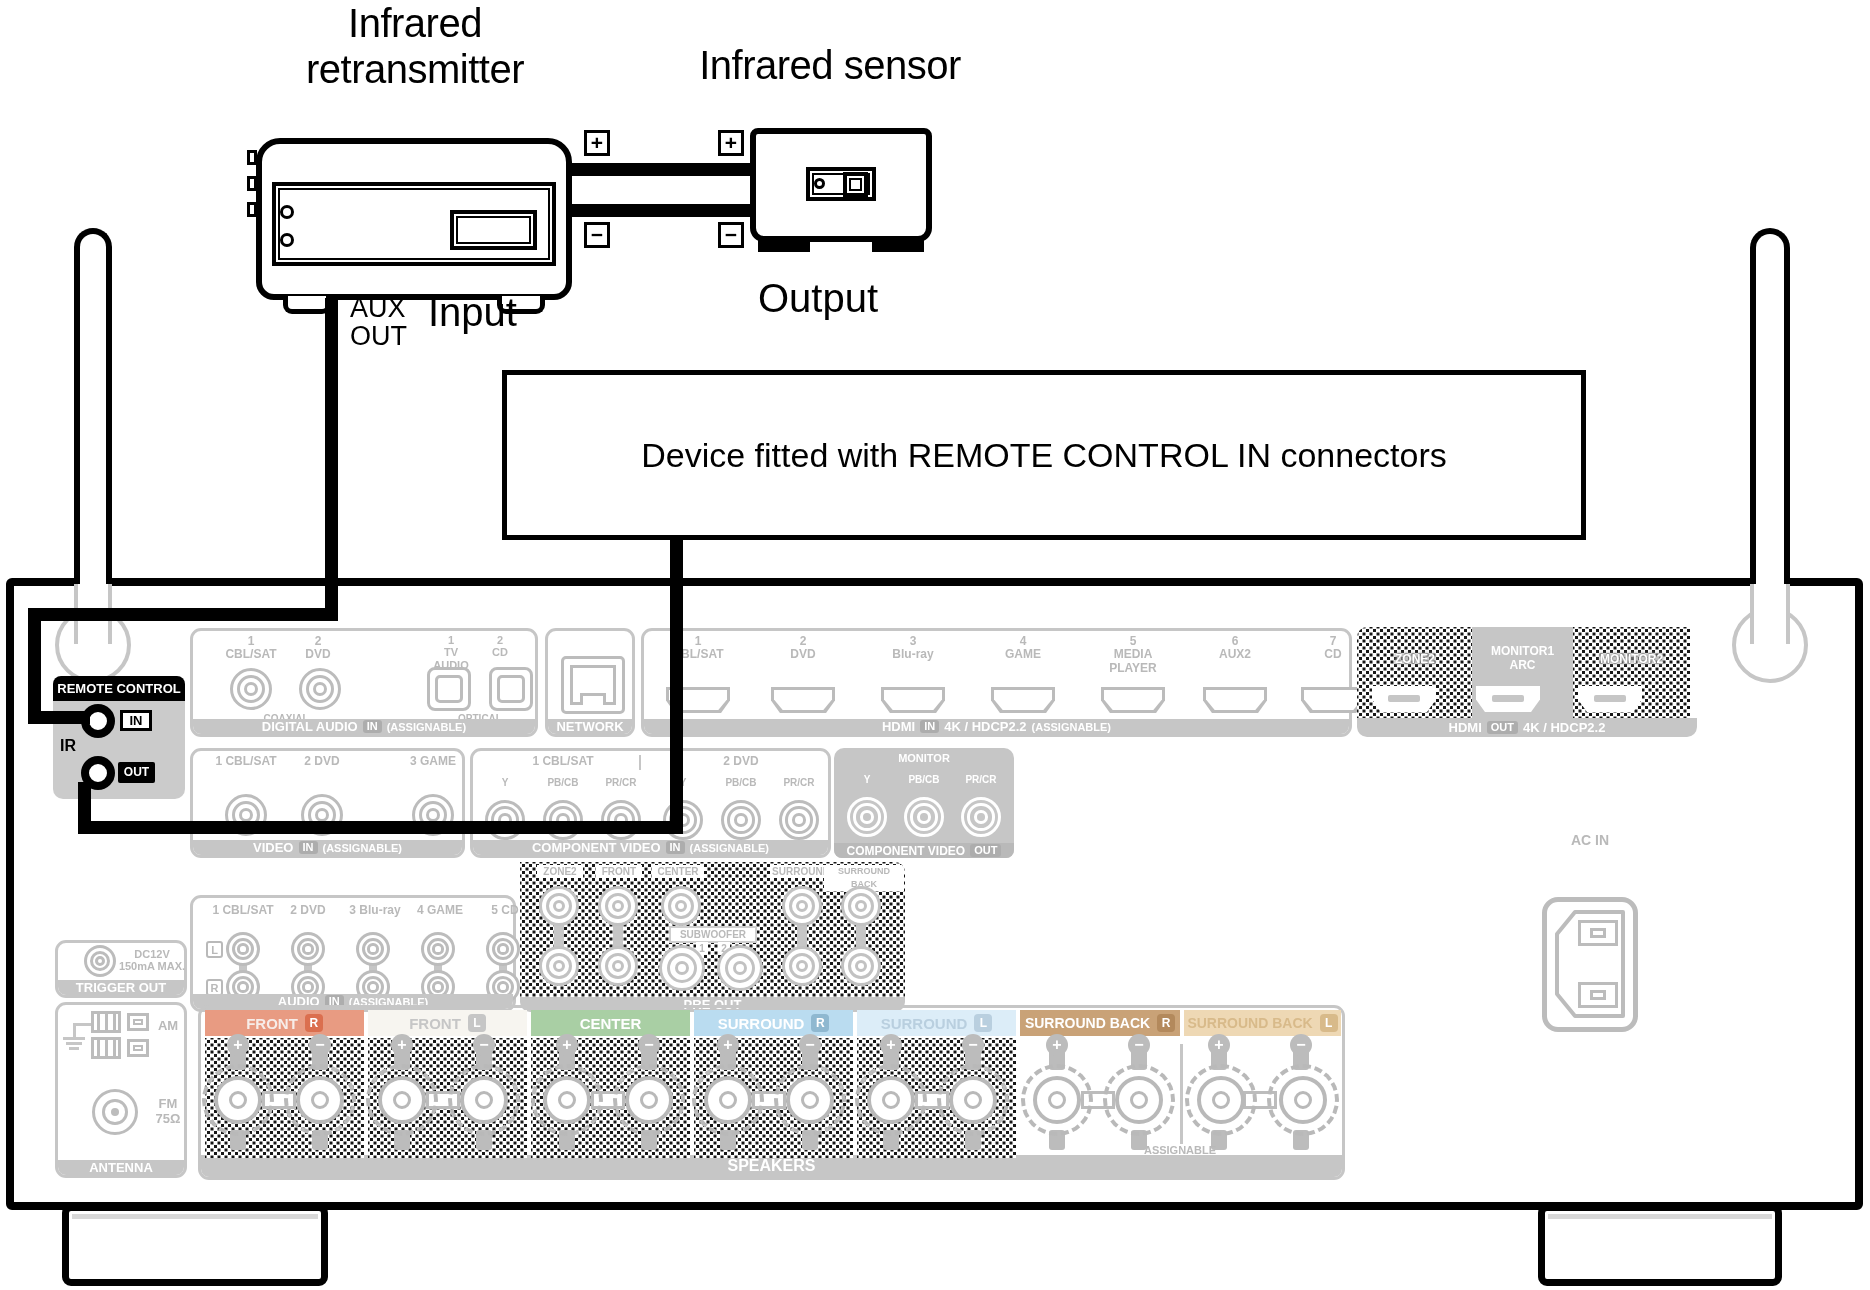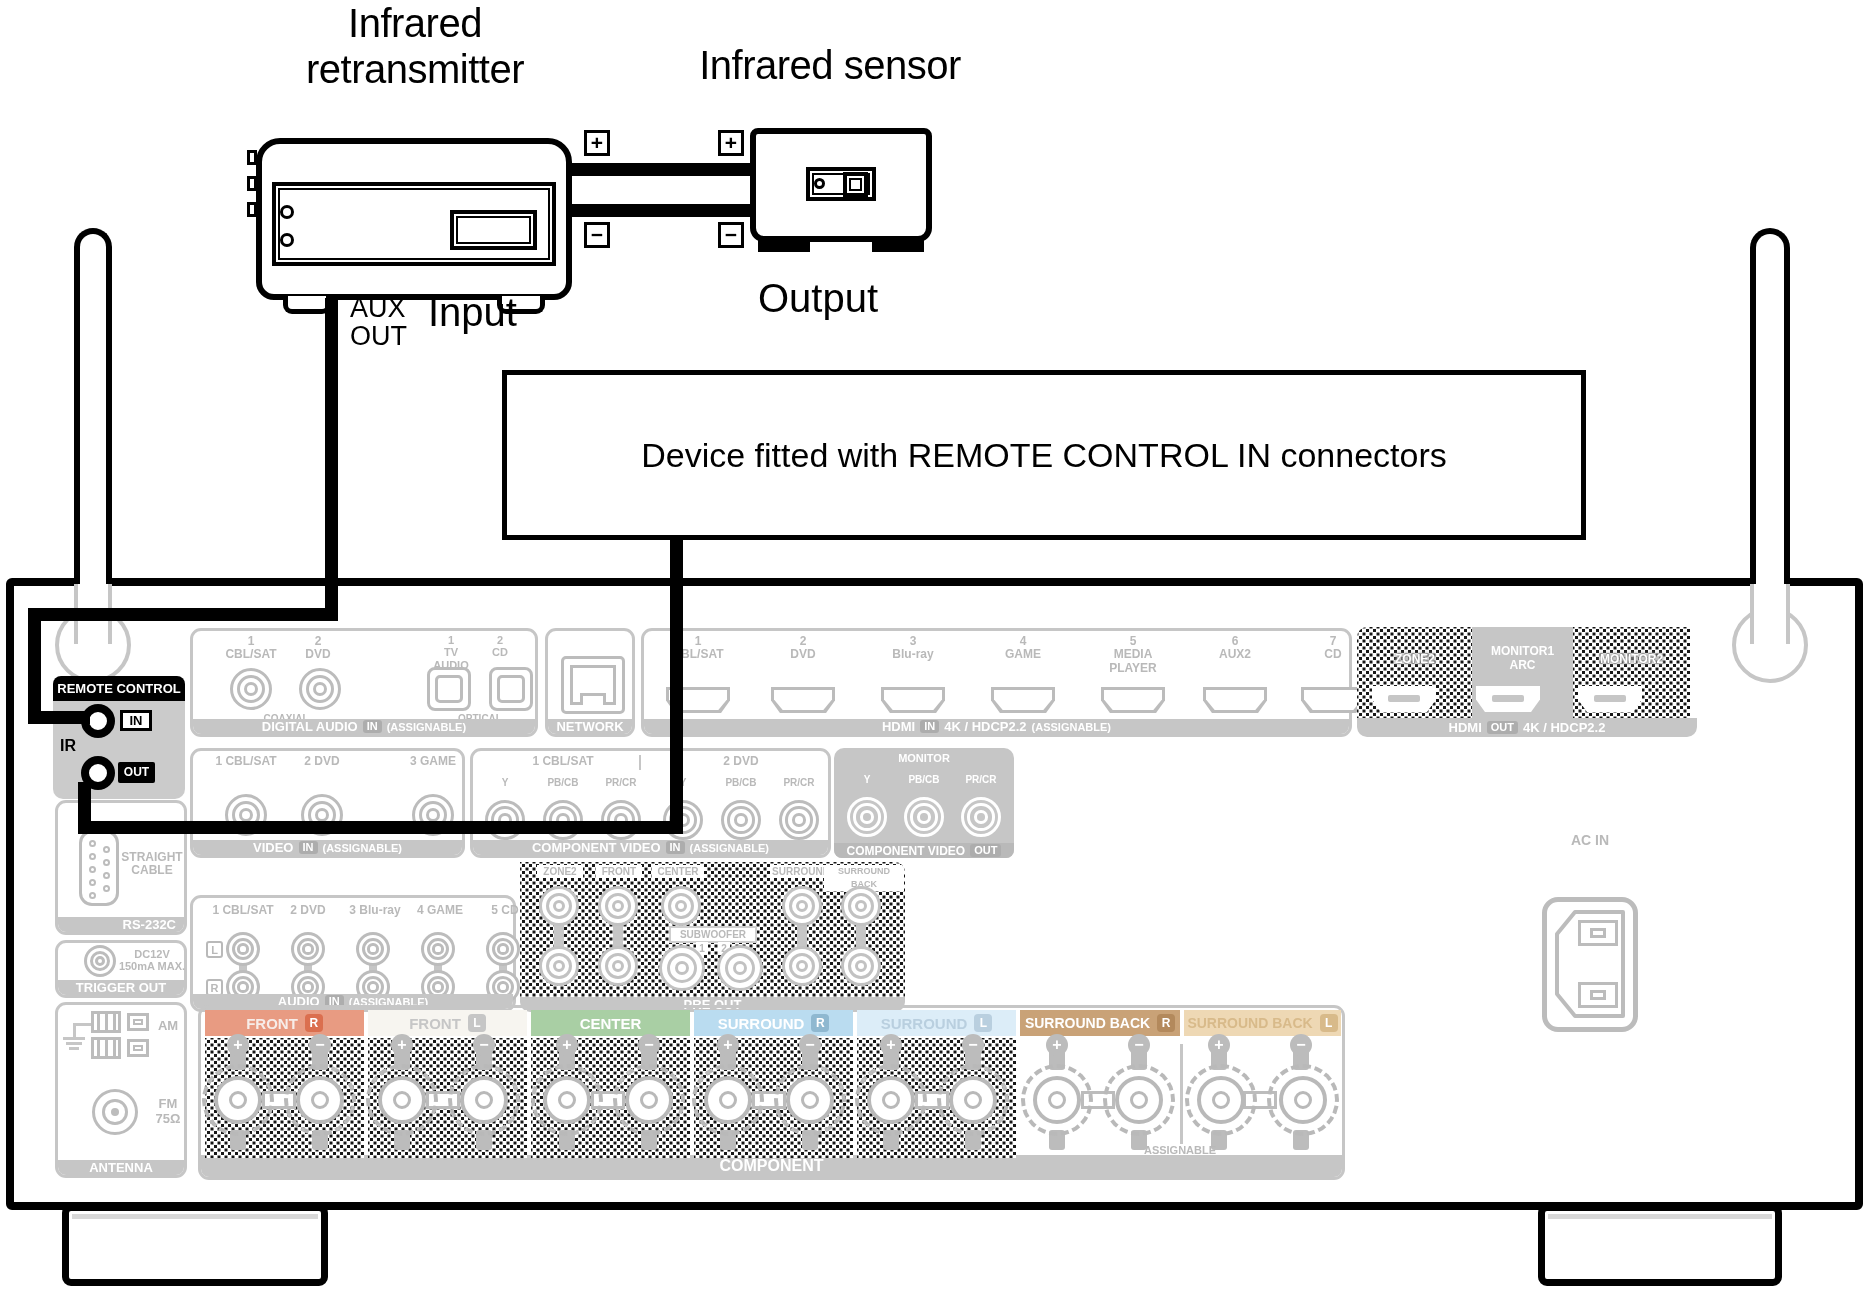--- a/index.html
+++ b/index.html
@@ -129,38 +129,20 @@
   <div class="abs" style="left:1750px;top:228px;width:40px;height:356px;border:6px solid #000;border-bottom:none;border-radius:20px 20px 0 0;background:#fff;box-sizing:border-box;"></div>
 
   <div class="abs" style="left:53px;top:676px;width:132px;height:25px;background:#000;border-radius:8px 8px 0 0;color:#fff;font-size:13px;font-weight:bold;text-align:center;line-height:25px;">REMOTE CONTROL</div>
   <div class="abs" style="left:53px;top:701px;width:132px;height:98px;background:#cbcbcb;border-radius:0 0 10px 10px;"></div>
   <div class="abs" style="left:81px;top:704px;width:34px;height:34px;border:8px solid #000;border-radius:50%;background:#fff;box-sizing:border-box;"></div>
   <div class="abs" style="left:120px;top:710px;width:32px;height:21px;background:#fff;border:3px solid #000;box-sizing:border-box;font-size:13px;font-weight:bold;text-align:center;line-height:15px;color:#000;">IN</div>
   <div class="abs" style="left:60px;top:737px;font-size:16px;font-weight:bold;color:#000;">IR</div>
   <div class="abs" style="left:81px;top:756px;width:34px;height:34px;border:8px solid #000;border-radius:50%;background:#fff;box-sizing:border-box;"></div>
   <div class="abs" style="left:118px;top:762px;width:37px;height:21px;background:#000;font-size:12px;font-weight:bold;text-align:center;line-height:21px;color:#fff;border-radius:2px;">OUT</div>
 
-  <div class="sec" style="left:55px;top:800px;width:132px;height:135px;">
-    <div class="abs" style="left:21px;top:27px;width:40px;height:76px;border:3px solid #bcbcbc;border-radius:13px;box-sizing:border-box;">
-      <span class="hole" style="left:7px;top:7px;"></span>
-        <span class="hole" style="left:7px;top:20px;"></span>
-        <span class="hole" style="left:7px;top:33px;"></span>
-        <span class="hole" style="left:7px;top:46px;"></span>
-        <span class="hole" style="left:7px;top:59px;"></span>
-      <span class="hole" style="left:21px;top:13px;"></span>
-        <span class="hole" style="left:21px;top:26px;"></span>
-        <span class="hole" style="left:21px;top:39px;"></span>
-        <span class="hole" style="left:21px;top:52px;"></span>
-    </div>
-    <div class="slbl" style="left:60px;top:48px;width:68px;">STRAIGHT
-CABLE</div>
-    <div class="band" style="justify-content:flex-end;padding-right:8px;">
-        <span>RS-232C</span>
-      </div>
-  </div>
   <div class="sec" style="left:55px;top:940px;width:132px;height:58px;">
     <div class="rca" style="left:26px;top:2px;width:32px;height:32px;"></div>
     <div class="slbl" style="left:60px;top:5px;width:68px;font-size:11px;">DC12V
 150mA MAX.</div>
     <div class="band">
         <span>TRIGGER OUT</span>
       </div>
   </div>
   <div class="sec" style="left:55px;top:1002px;width:132px;height:176px;">
     <div class="gline" style="left:15px;top:18px;width:20px;height:3px;"></div>
@@ -374,21 +356,21 @@
     <div class="pjack" style="left:197px;top:83px;width:46px;height:46px;"></div>
     <div class="pjack" style="left:262px;top:84px;width:40px;height:40px;"></div>
     <div class="pjack" style="left:321px;top:84px;width:40px;height:40px;"></div>
     <div class="band" style="border-radius:0 0 8px 8px;">
         <span>PRE OUT</span>
       </div>
   </div>
 
   <div class="sec" style="left:198px;top:1005px;width:1147px;height:175px;">
     <div class="band" style="height:22px;font-size:16px;">
-        <span>COMPONENT</span>
+        <span>SPEAKERS</span>
       </div>
   </div>
 
   <div class="hdr" style="left: 205px; top: 1010px; width: 159px; background-color: rgb(232, 155, 130);">
       <span style="color: rgb(247, 237, 233);">FRONT</span>
       <span class="hdrbadge" style="background-color: rgb(219, 111, 79);">R</span>
     </div>
   <div class="hdr" style="left: 368px; top: 1010px; width: 159px; background-color: rgb(247, 245, 240);">
       <span style="color: rgb(198, 198, 198);">FRONT</span>
       <span class="hdrbadge" style="background-color: rgb(198, 198, 198);">L</span>

